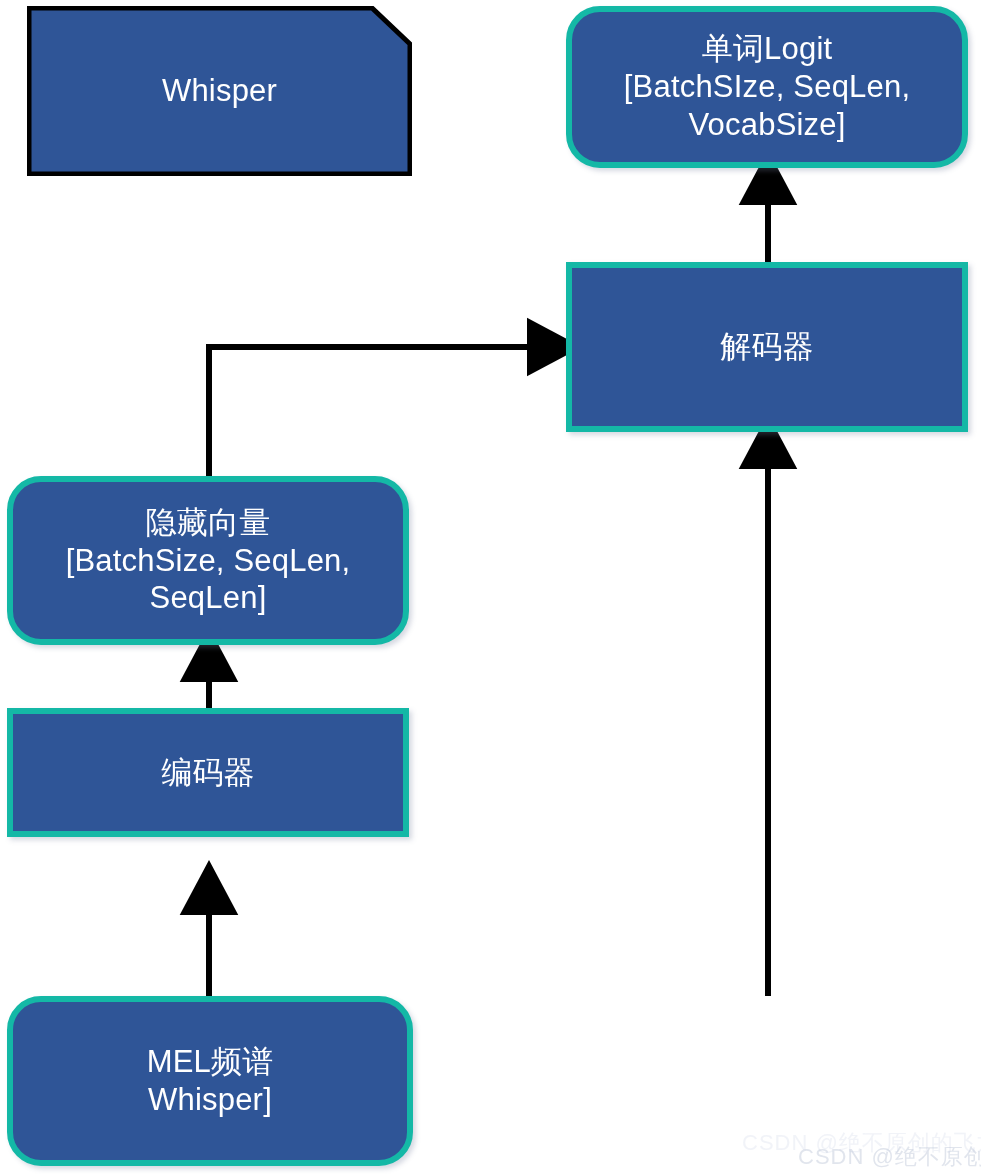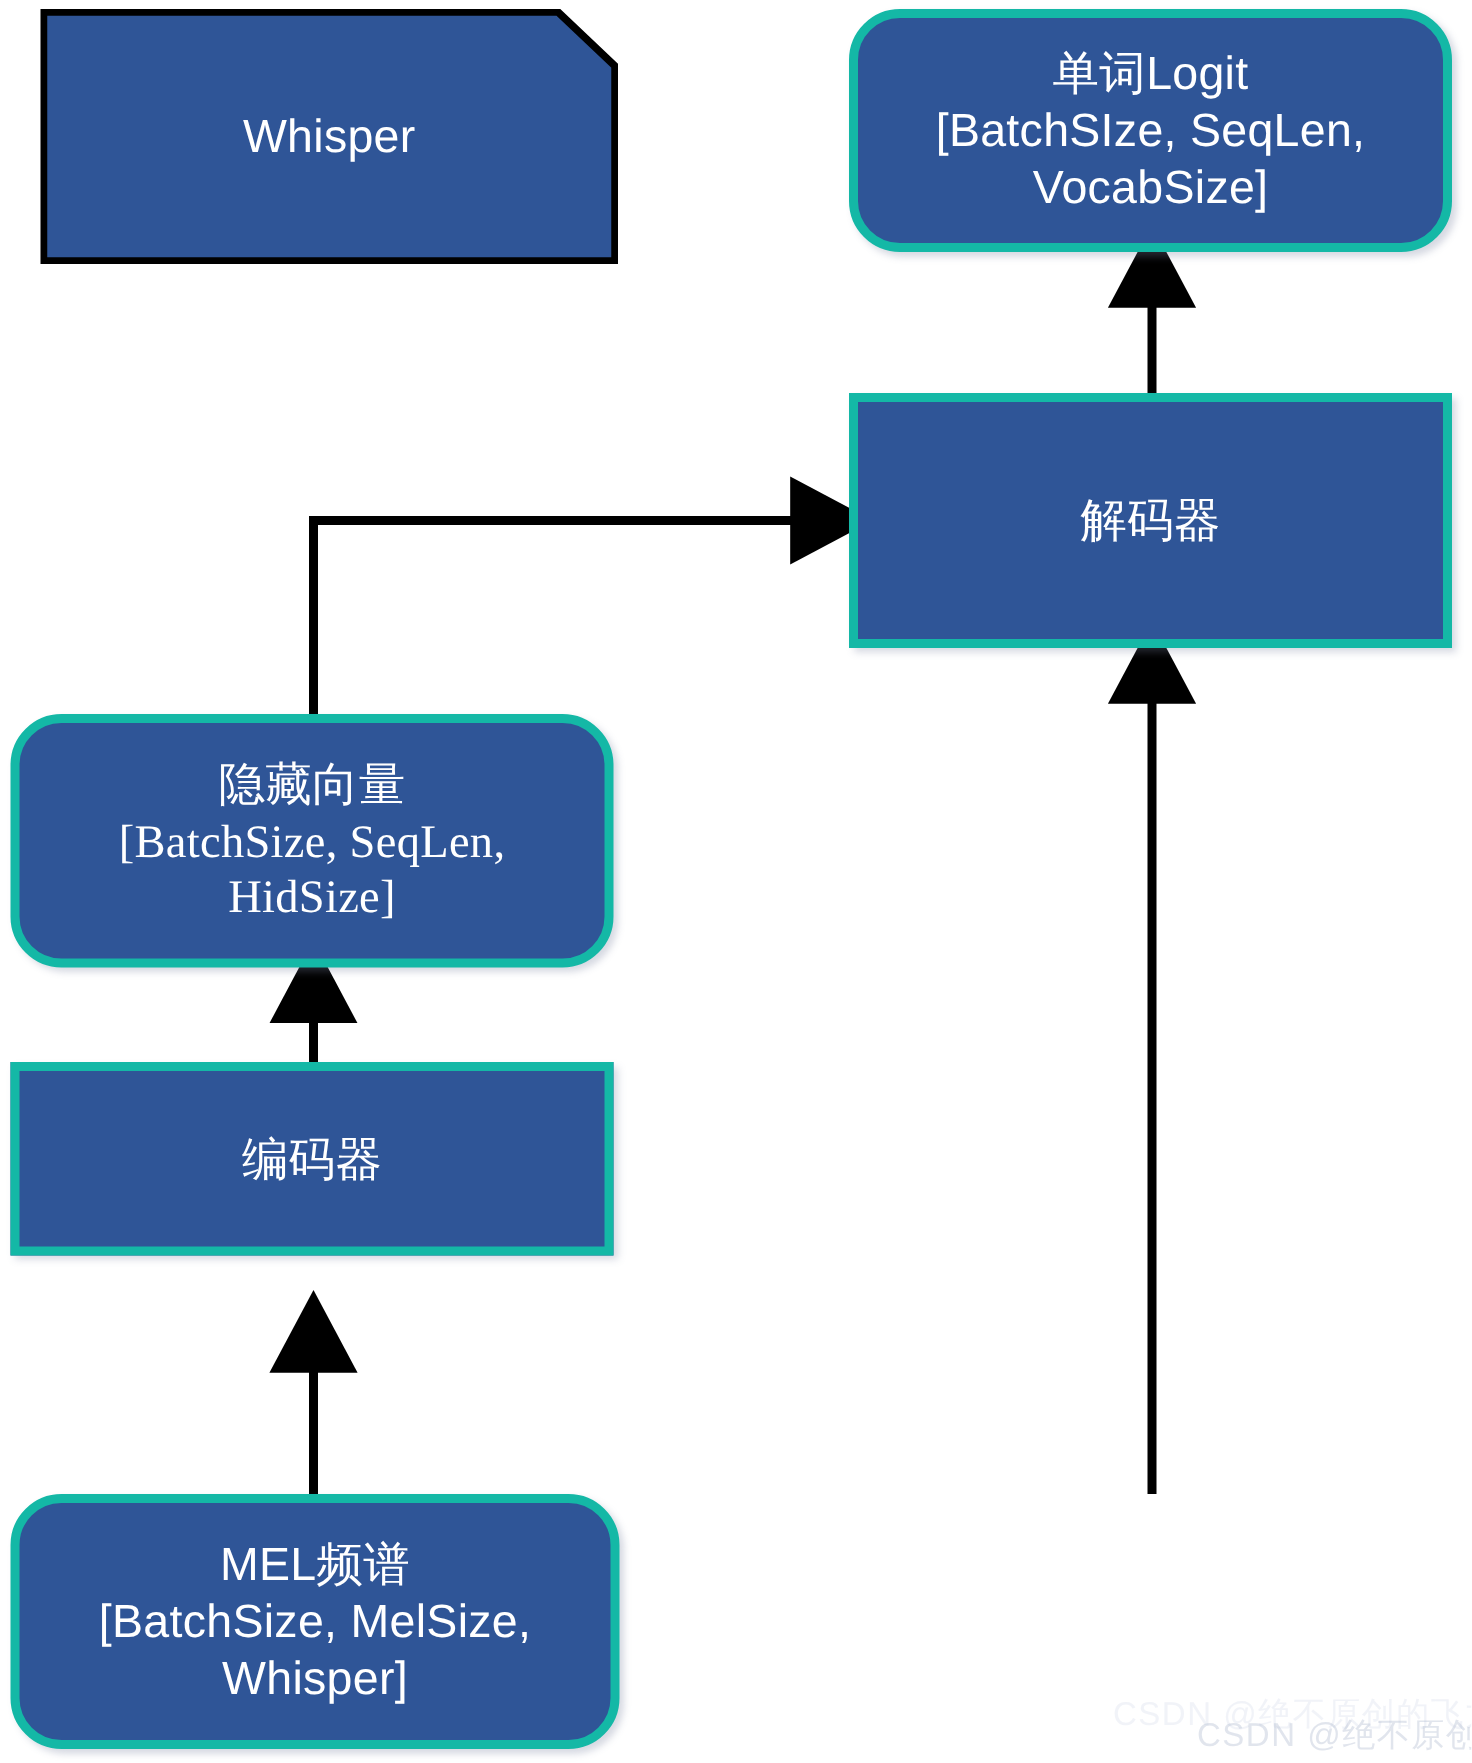--- a/index.html
+++ b/index.html
@@ -133,33 +133,32 @@
   <div class="node rounded" style="left:566px; top:6px; width:402px; height:162px;">
     <span class="line">单词Logit</span>
     <span class="line">[BatchSIze, SeqLen,</span>
     <span class="line">VocabSize]</span>
   </div>
 
   <div class="node sharp" style="left:566px; top:262px; width:402px; height:170px;text-align:right;">
     <span class="line">解码器</span>
   </div>
 
-  <div class="node rounded" style="left:7px; top:476px; width:402px; height:169px;font-family:Liberation Serif, serif;">
+  <div class="node rounded" style="left:7px; top:476px; width:402px; height:169px;">
     <span class="line">隐藏向量</span>
     <span class="line">[BatchSize, SeqLen,</span>
-    <span class="line">HidSize]</span>
+    <span class="line">SeqLen]</span>
   </div>
 
   <div class="node sharp" style="left:7px; top:708px; width:402px; height:129px;">
     <span class="line">编码器</span>
   </div>
 
   <div class="node rounded" style="left:7px; top:996px; width:406px; height:170px;">
     <span class="line">MEL频谱</span>
-    <span class="line">[BatchSize, MelSize,</span>
     <span class="line">Whisper]</span>
   </div>
 
 
   <div id="watermark">
     <span>CSDN @绝不原创的飞龙</span>
     <span class="ghost">CSDN @绝不原创的飞龙</span>
   </div>
 
 </div>

